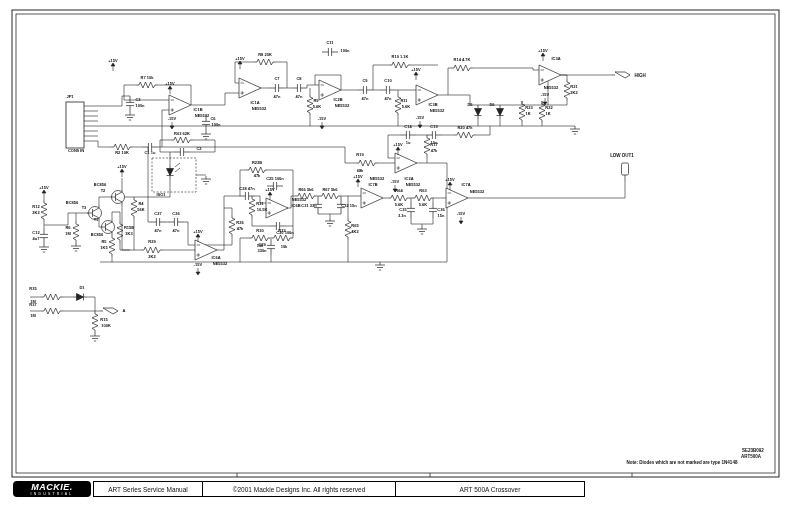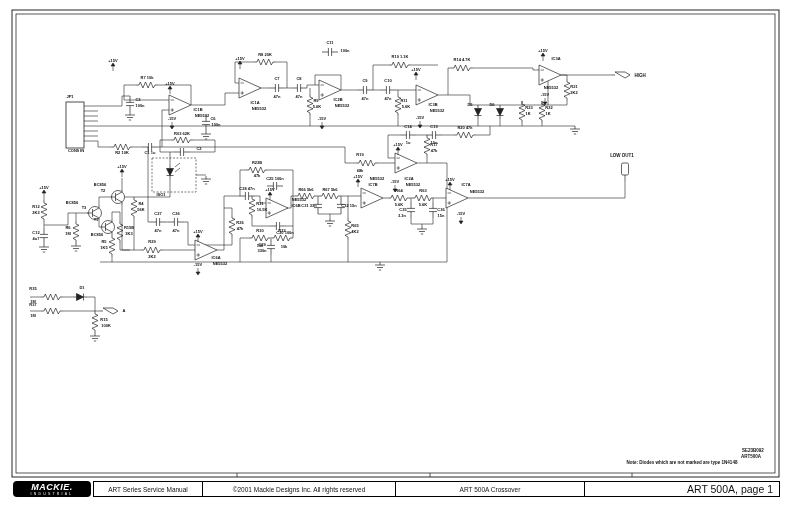--- a/index.html
+++ b/index.html
@@ -383,16 +383,15 @@
 </svg>
 
 <div class="footer">
   <div class="logo">
     <div class="logo-main">MACKIE.</div>
     <div class="logo-sub">INDUSTRIAL</div>
   </div>
   <div class="fcell c1">ART Series Service Manual</div>
   <div class="fcell c2">©2001 Mackie Designs Inc. All rights reserved</div>
   <div class="fcell c3">ART 500A Crossover</div>
-  <div class="fcell cp">ART 500A, page 1</div>
 </div>
 
 </div>
 
 </body></html>

